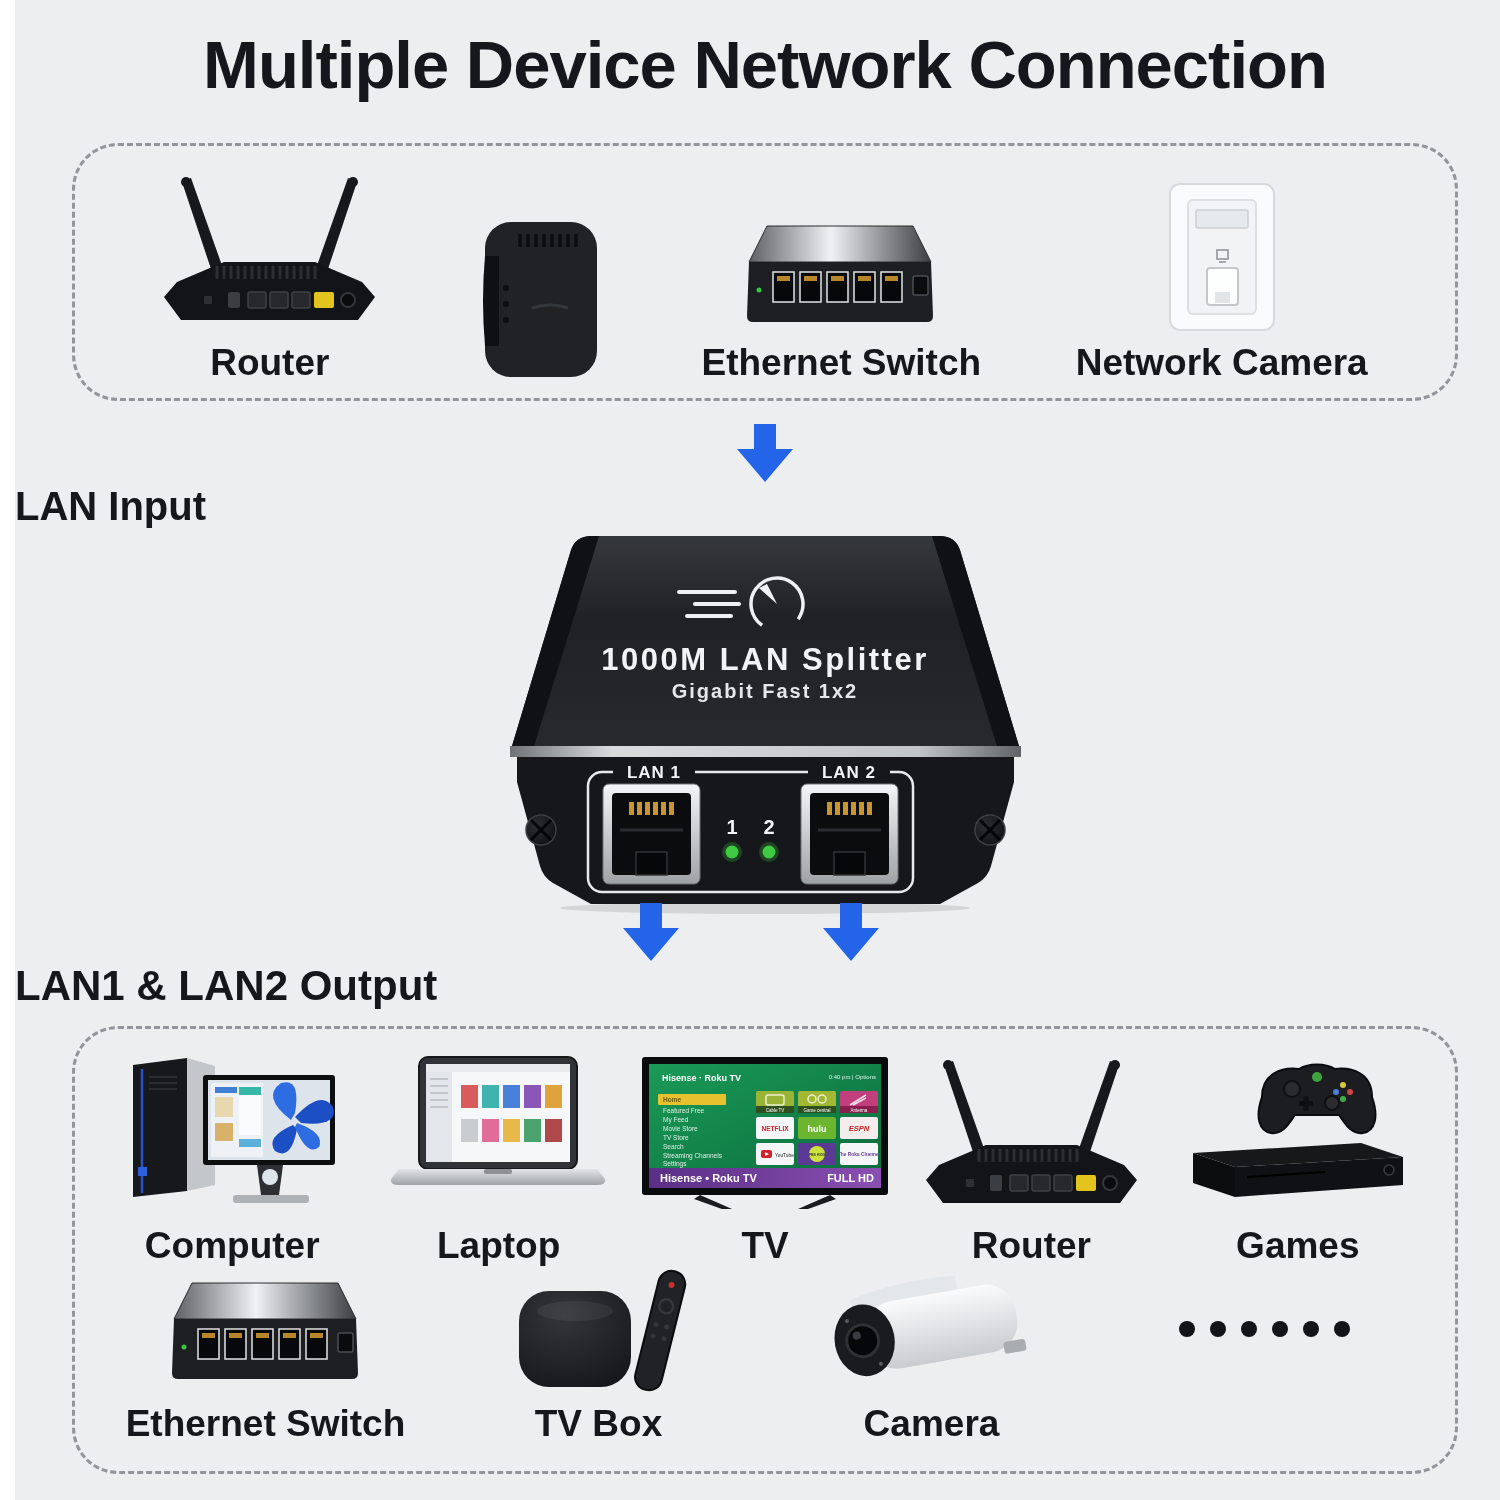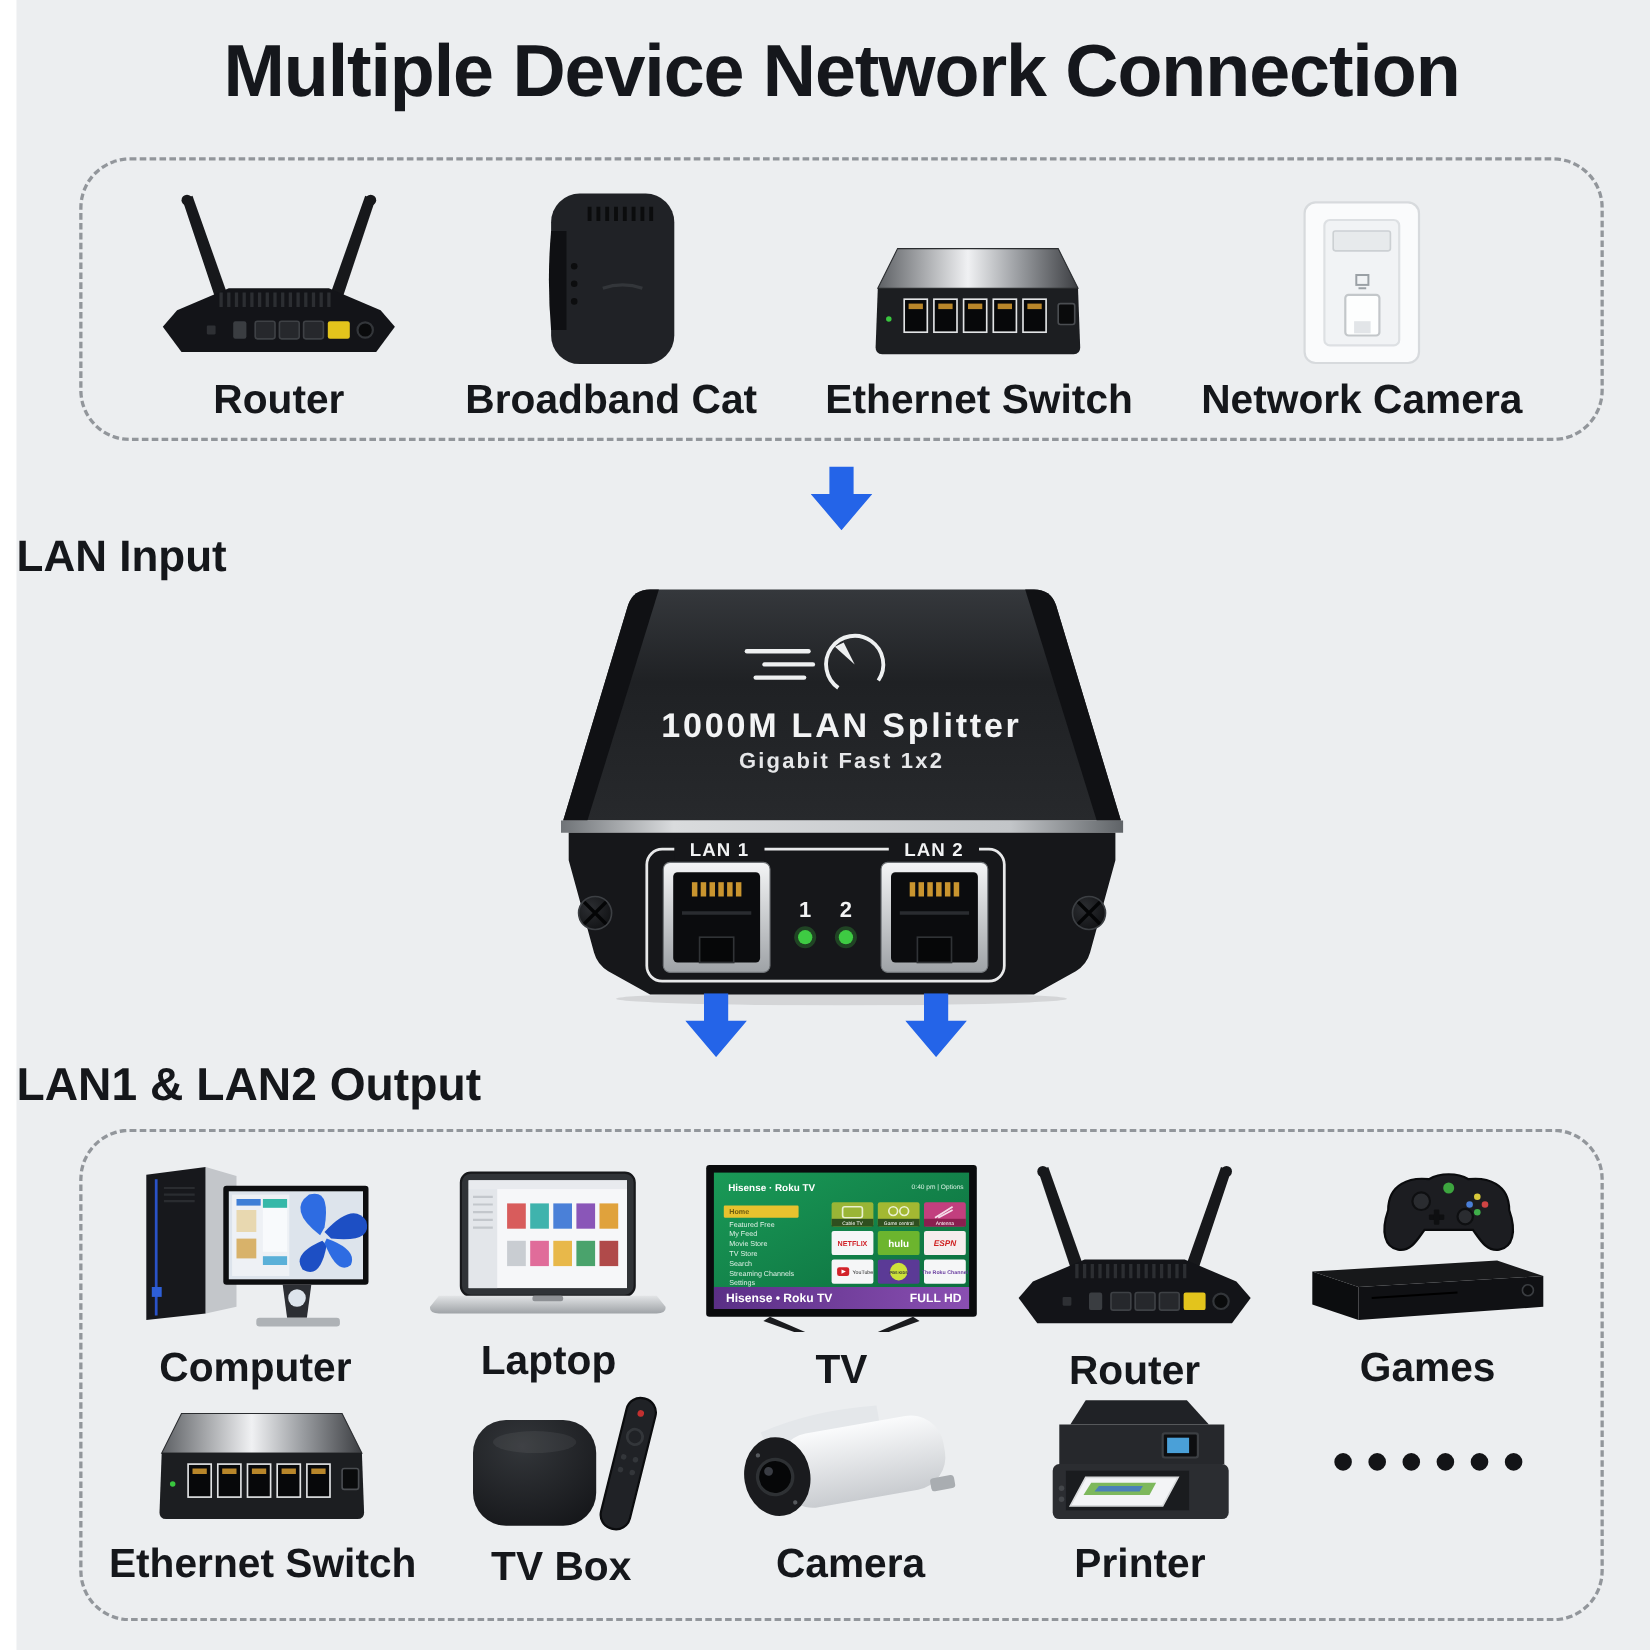--- a/index.html
+++ b/index.html
@@ -4,21 +4,21 @@
 <style>
   html,body{margin:0;padding:0;}
   .page{position:relative;width:1500px;height:1500px;background:#eceef0;
         font-family:"Liberation Sans",sans-serif;overflow:hidden;margin-left:15px;}
   .title{position:absolute;top:26px;left:0;width:100%;margin:0;text-align:center;
          font-size:67px;font-weight:800;letter-spacing:-1px;color:#15171c;}
   .dbox{position:absolute;left:57px;width:1386px;border:3px dashed #92969b;
         border-radius:46px;box-sizing:border-box;background:transparent;}
   .input-box{top:143px;height:258px;display:flex;justify-content:space-around;
              align-items:flex-end;padding:10px 40px 14px;}
-  .cell{display:flex;flex-direction:column;align-items:center;justify-content:center;gap:4px;}
+  .cell{display:flex;flex-direction:column;align-items:center;justify-content:space-between;gap:4px;}
   .lbl{font-size:37px;font-weight:700;color:#15171b;white-space:nowrap;}
   .flow{position:absolute;left:0;width:100%;text-align:center;}
   .flow-lbl{position:absolute;left:0;width:100%;
             font-size:40px;font-weight:700;color:#15171b;}
   .arrow-svg{display:inline-block;}
   .product{position:absolute;left:488px;top:534px;}
   .out-arrows{position:absolute;left:488px;top:903px;width:525px;height:60px;}
   .out-arrows svg{position:absolute;top:0;}
   .output-box{top:1026px;height:448px;display:flex;flex-direction:column;
               justify-content:space-between;padding:24px 24px 30px;}
@@ -57,21 +57,20 @@
     <div class="cell">
       <svg width="135" height="168" viewBox="0 0 135 168">
         <rect x="13" y="6" width="112" height="155" rx="26" fill="#202226"></rect>
         <path d="M13 40 Q9 84 13 130 L27 130 L27 40 Z" fill="#0f1013"></path>
         <path d="M48 18 v13 M56 18 v13 M64 18 v13 M72 18 v13 M80 18 v13 M88 18 v13 M96 18 v13 M104 18 v13" stroke="#0b0c0d" stroke-width="3.5"></path>
         <circle cx="34" cy="72" r="3" fill="#0c0d0e"></circle>
           <circle cx="34" cy="88" r="3" fill="#0c0d0e"></circle>
           <circle cx="34" cy="104" r="3" fill="#0c0d0e"></circle>
         <path d="M60 92 q18 -6 36 0" stroke="#33363a" stroke-width="3" fill="none"></path>
       </svg>
-      <div class="lbl">Broadband Cat</div>
     </div>
 
     <div class="cell">
       <svg width="212" height="128" viewBox="0 0 212 128">
         <defs>
           <linearGradient id="gMetal" x1="0" y1="0" x2="1" y2="0">
             <stop offset="0" stop-color="#5d6064"></stop>
               <stop offset="0.45" stop-color="#f0f1f3"></stop>
             <stop offset="0.7" stop-color="#9b9ea2"></stop>
               <stop offset="1" stop-color="#3c3e42"></stop>
@@ -473,36 +472,20 @@
             <circle cx="48" cy="62" r="16" fill="#060708" stroke="#2e3134" stroke-width="3"></circle>
             <circle cx="43" cy="56" r="4" fill="#3a3d44"></circle>
             <circle cx="36" cy="40" r="2" fill="#55585c"></circle>
             <circle cx="62" cy="88" r="2" fill="#55585c"></circle>
             <rect x="186" y="88" width="22" height="12" rx="3" fill="#a9adb1"></rect>
           </g>
         </svg>
         <div class="lbl">Camera</div>
       </div>
 
-      <div class="cell">
-        <svg width="215" height="128" viewBox="0 0 215 128">
-          <path d="M58 4 L150 4 L170 26 L44 26 Z" fill="#202226"></path>
-          <rect x="34" y="26" width="150" height="36" fill="#26282c"></rect>
-          <rect x="128" y="34" width="32" height="22" rx="2" fill="#0d0e10" stroke="#3c3f43" stroke-width="2"></rect>
-          <rect x="132" y="38" width="20" height="14" fill="#4aa0d8"></rect>
-          <rect x="28" y="62" width="160" height="50" rx="6" fill="#2b2d31"></rect>
-          <rect x="40" y="68" width="112" height="36" fill="#1a1c1f"></rect>
-          <polygon points="58,74 142,74 128,100 44,100" fill="#f3f4f6" stroke="#d8dadc" stroke-width="1.5"></polygon>
-          <polygon points="63,79 122,79 116,90 56,90" fill="#7db85c"></polygon>
-          <polygon points="70,82 110,82 107,87 66,87" fill="#4a80b8"></polygon>
-          <circle cx="36" cy="84" r="2.5" fill="#44474b"></circle>
-            <circle cx="36" cy="94" r="2.5" fill="#44474b"></circle>
-        </svg>
-        <div class="lbl">Printer</div>
-      </div>
 
       <div class="cell dots-cell">
         <svg width="180" height="24" viewBox="0 0 180 24">
           <circle cx="12" cy="12" r="8" fill="#131417"></circle>
             <circle cx="43" cy="12" r="8" fill="#131417"></circle>
           <circle cx="74" cy="12" r="8" fill="#131417"></circle>
             <circle cx="105" cy="12" r="8" fill="#131417"></circle>
           <circle cx="136" cy="12" r="8" fill="#131417"></circle>
             <circle cx="167" cy="12" r="8" fill="#131417"></circle>
         </svg>

